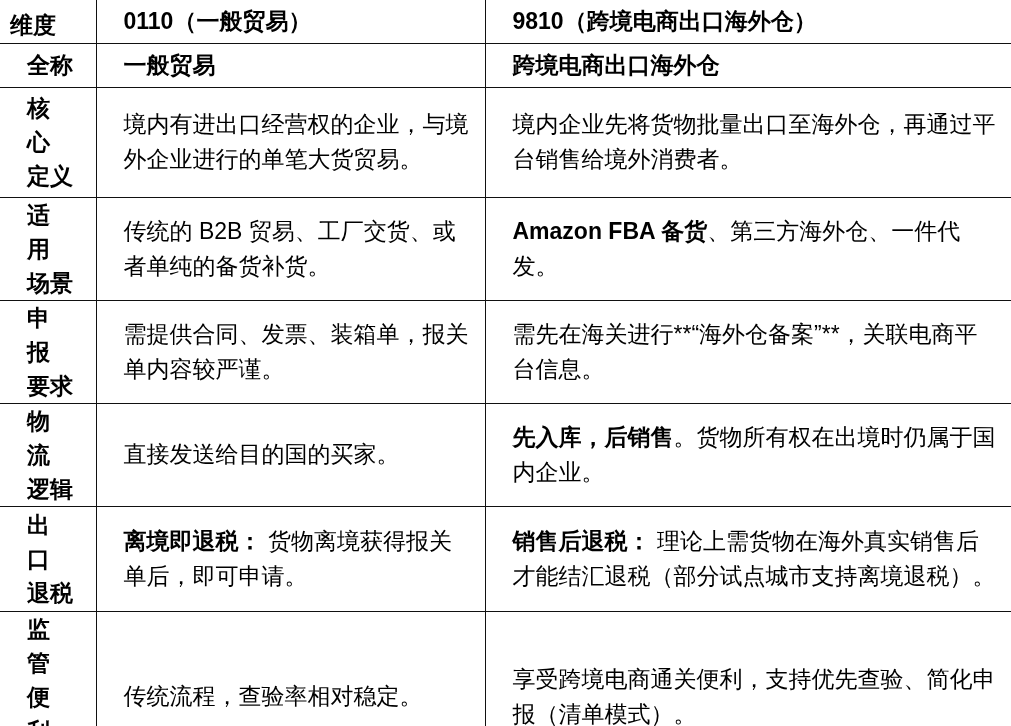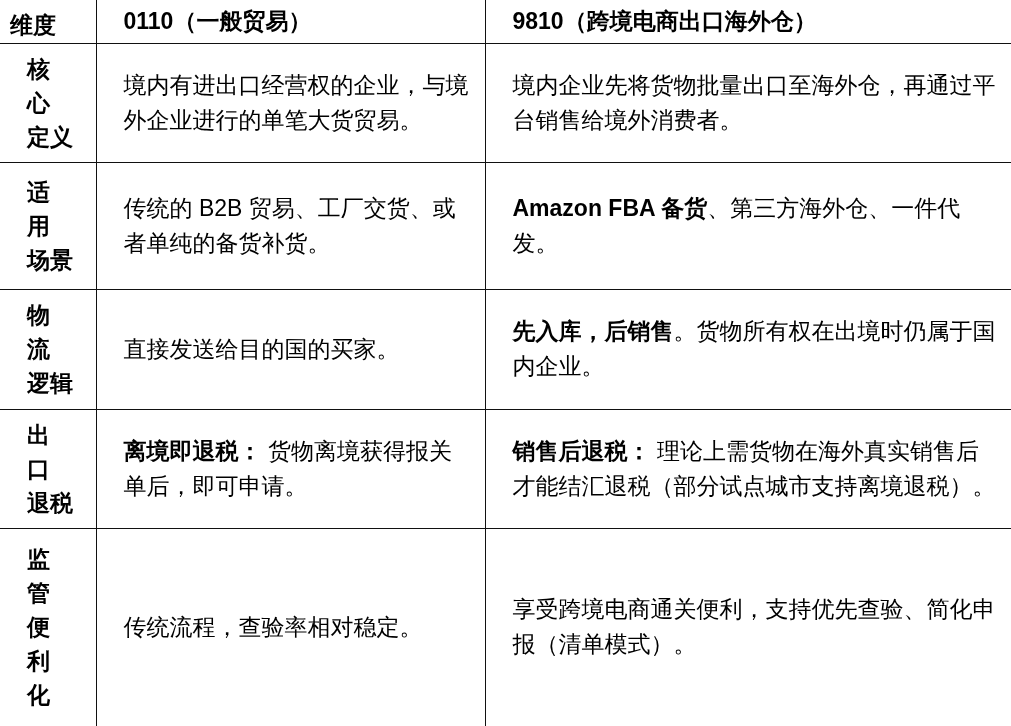--- a/index.html
+++ b/index.html
@@ -76,30 +76,41 @@
   </colgroup>
   <thead>
     <tr>
       <th class="dim">维度</th>
       <th>0110（一般贸易）</th>
       <th>9810（跨境电商出口海外仓）</th>
     </tr>
   </thead>
   <tbody>
       <tr>
+        <th class="dim">全称</th>
+        <td><span class="b">一般贸易</span></td>
+        <td><span class="b">跨境电商出口海外仓</span></td>
+      </tr>
+      <tr>
         <th class="dim">核　心
 定义</th>
         <td><span>境内有进出口经营权的企业，与境外企业进行的单笔大货贸易。</span></td>
         <td><span>境内企业先将货物批量出口至海外仓，再通过平台销售给境外消费者。</span></td>
       </tr>
       <tr>
         <th class="dim">适　用
 场景</th>
         <td><span>传统的 B2B 贸易、工厂交货、或者单纯的备货补货。</span></td>
         <td><span class="b">Amazon FBA 备货</span><span>、第三方海外仓、一件代发。</span></td>
+      </tr>
+      <tr>
+        <th class="dim">申　报
+要求</th>
+        <td><span>需提供合同、发票、装箱单，报关单内容较严谨。</span></td>
+        <td><span>需先在海关进行**“海外仓备案”**，关联电商平台信息。</span></td>
       </tr>
       <tr>
         <th class="dim">物　流
 逻辑</th>
         <td><span>直接发送给目的国的买家。</span></td>
         <td><span class="b">先入库，后销售</span><span>。货物所有权在出境时仍属于国内企业。</span></td>
       </tr>
       <tr>
         <th class="dim">出　口
 退税</th>

